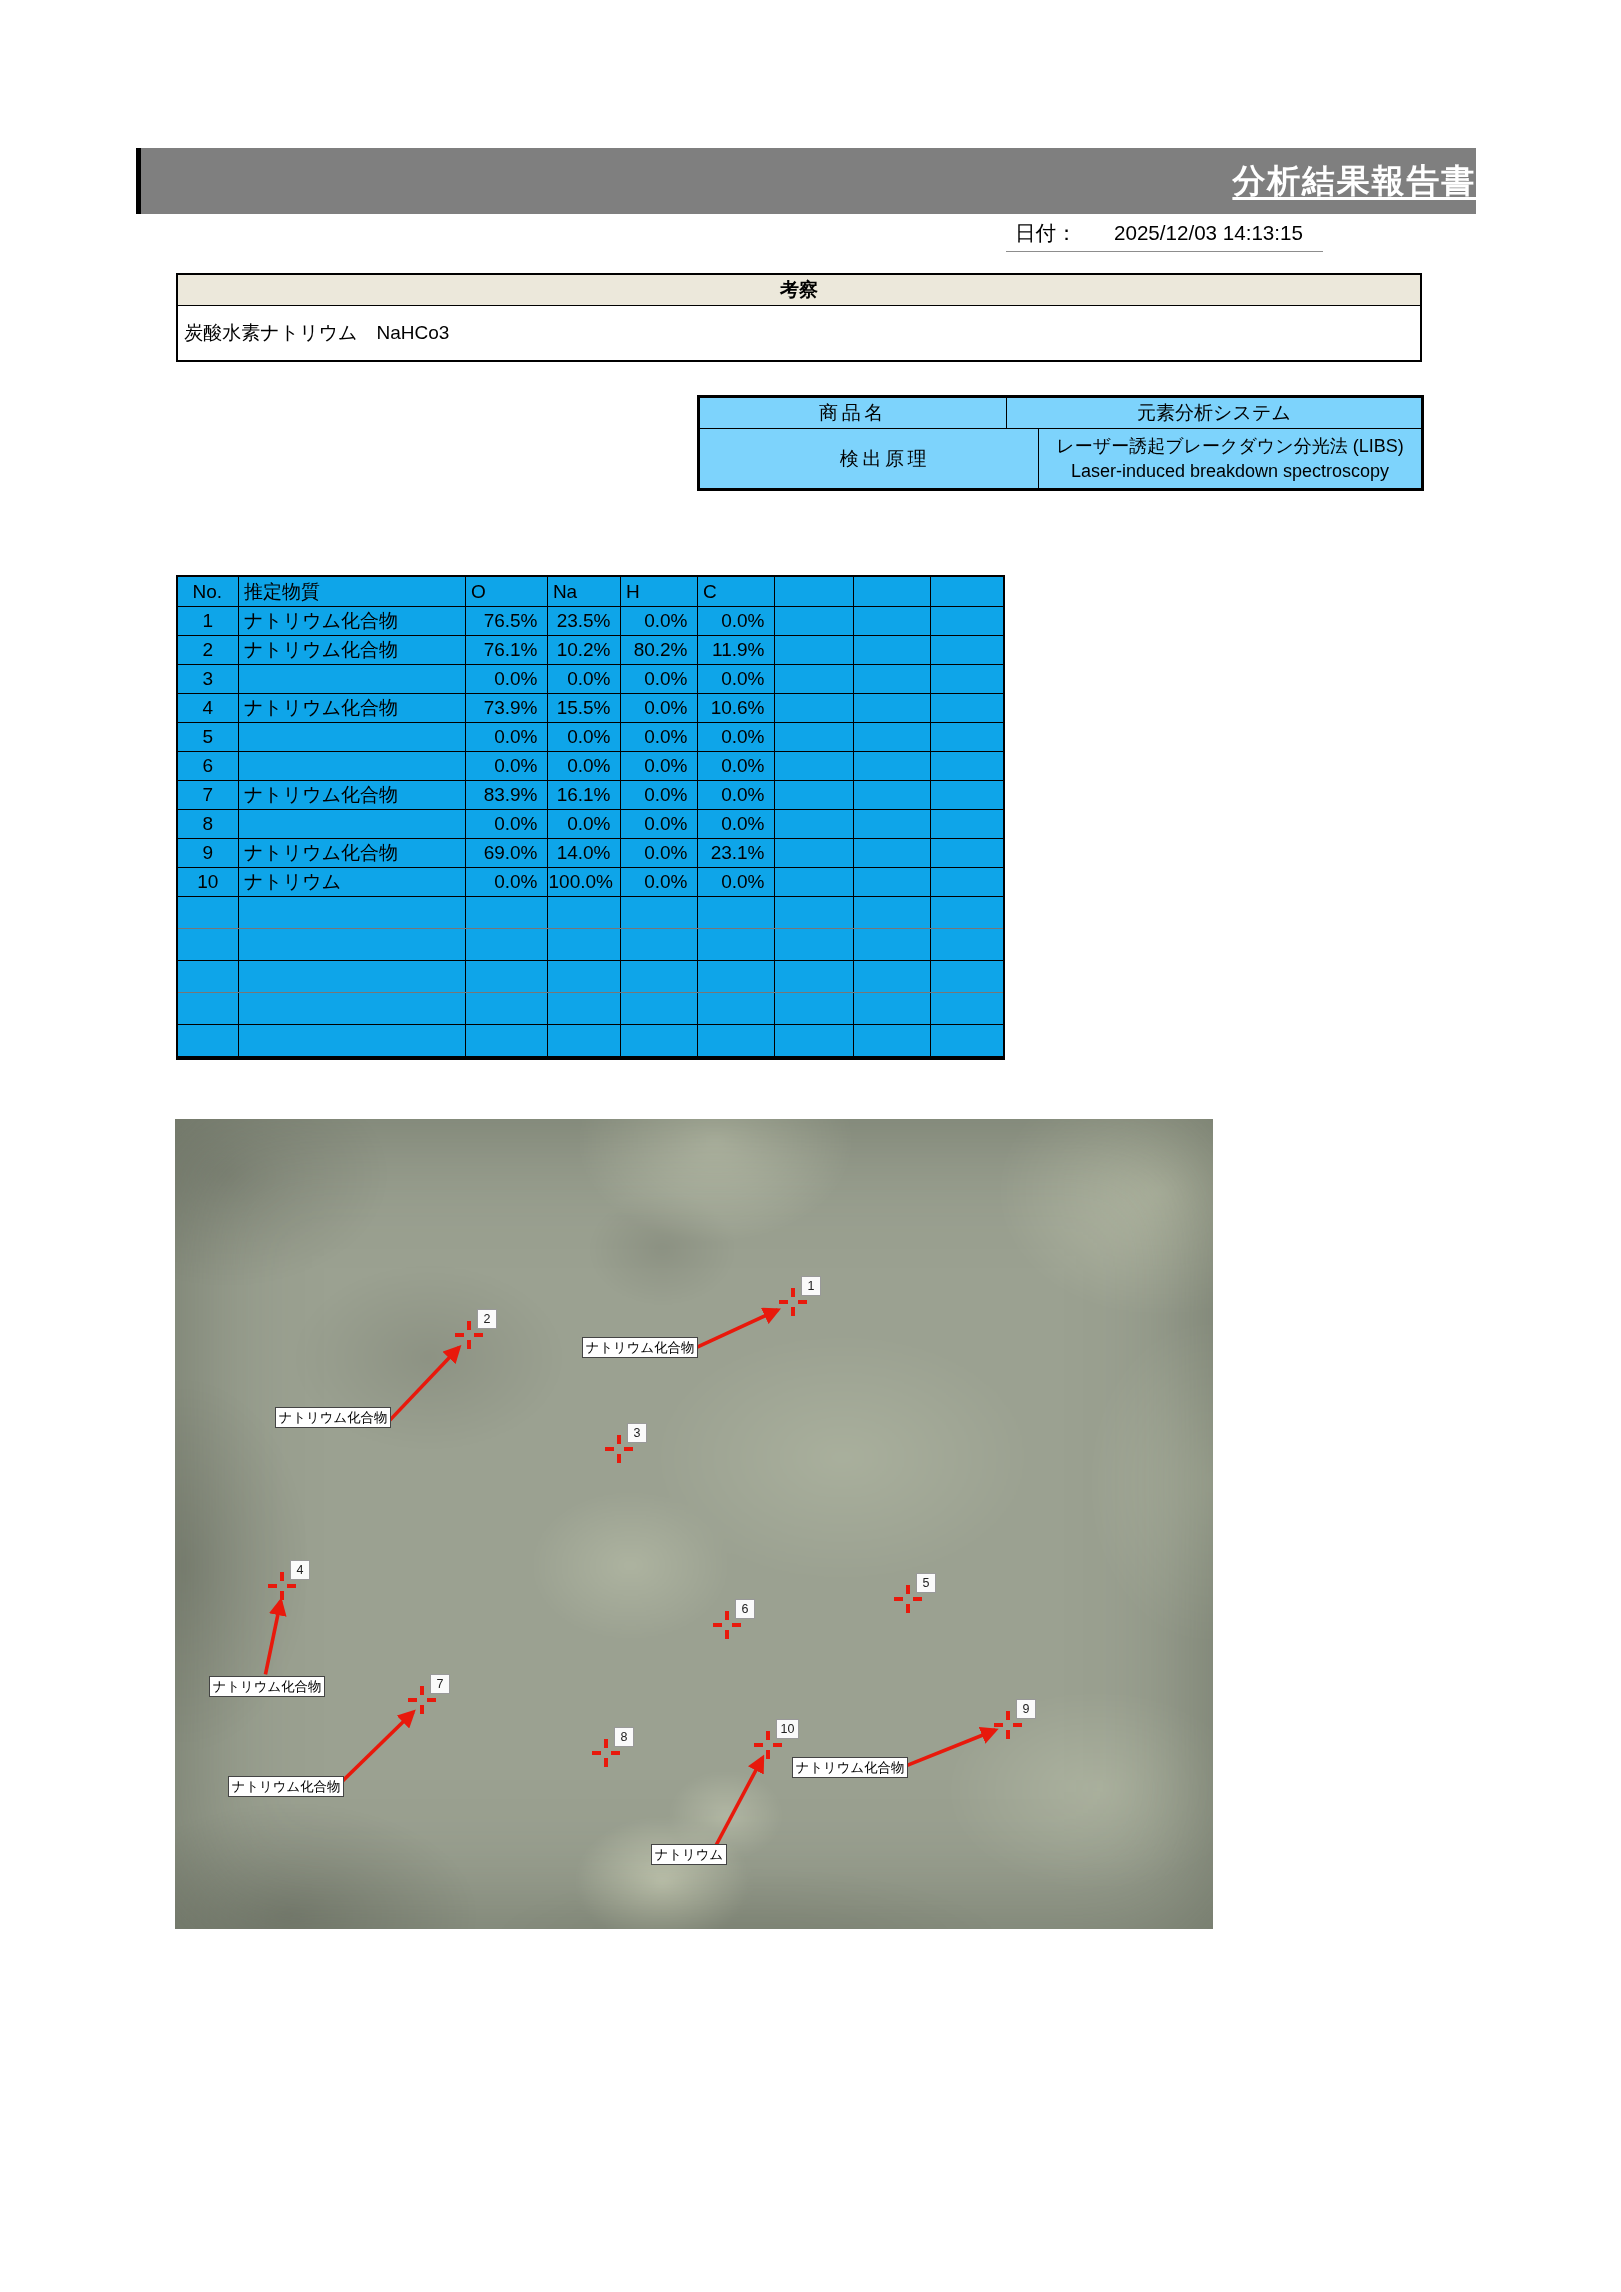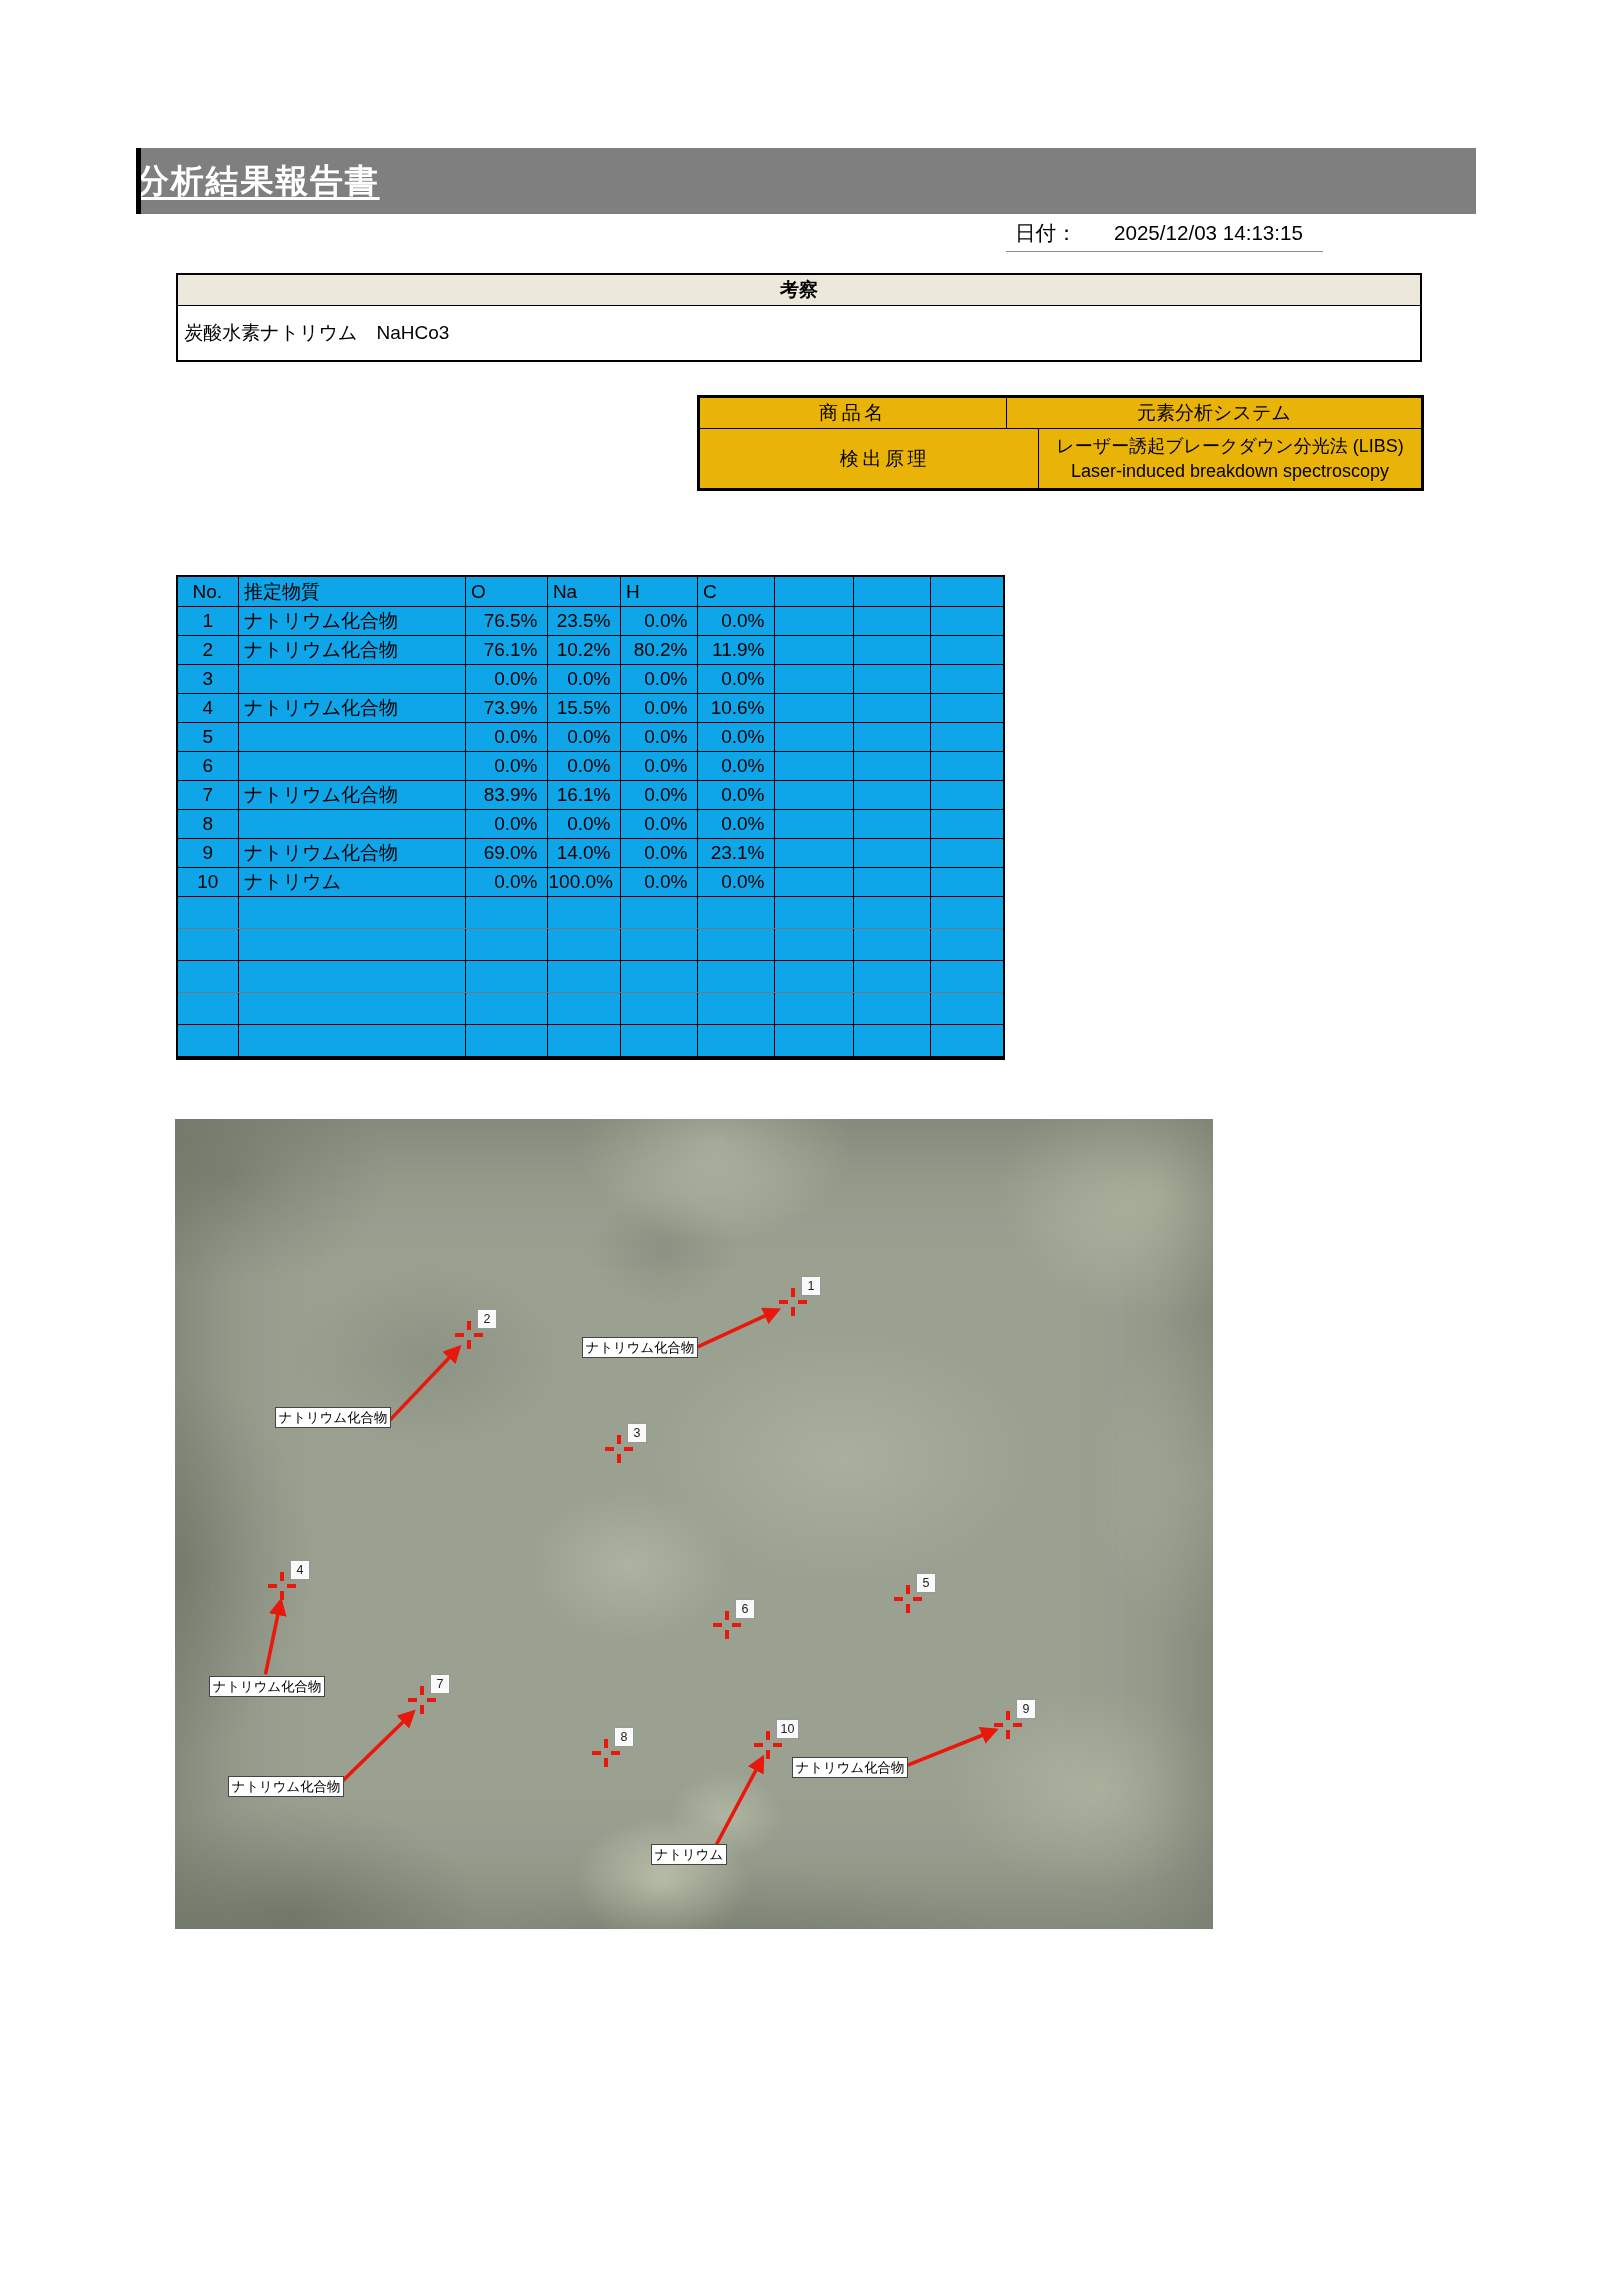--- a/index.html
+++ b/index.html
@@ -1,39 +1,39 @@
 <!DOCTYPE html>
 <html style="font-size:14.3px"><head>
 <meta charset="utf-8">
 <style>
   html,body{margin:0;padding:0;background:#fff;}
   .page{position:relative;width:1622px;height:2293px;background:#ffffff;overflow:hidden;
         font-family:"Liberation Sans","DejaVu Sans",sans-serif;color:#000;}
 
   
   .title-bar{position:absolute;left:136px;top:148px;width:1340px;height:66px;background:#7f7f7f;
-             display:flex;align-items:center;justify-content:flex-start;}
+             display:flex;align-items:center;justify-content:flex-end;}
   .title-edge{position:absolute;left:0;top:0;width:4.5px;height:66px;background:#000;}
   .title-text{color:#fff;font-size:33px;font-weight:bold;letter-spacing:1.8px;
               text-decoration:underline;text-underline-offset:5.4px;}
 
   
   .date-row{position:absolute;left:1006px;top:215px;width:317px;height:36px;
             border-bottom:1.8px solid #8d8d8d;display:flex;align-items:center;font-size:20.6px;}
   .date-label{width:99px;padding-left:9px;}
   .date-value{flex:1;}
 
   
   .kousatsu{position:absolute;left:176px;top:273px;width:1242px;border:2.7px solid #000;background:#fff;}
   .kousatsu-header{height:29.6px;background:#ece8db;border-bottom:1.8px solid #000;
                    display:flex;align-items:center;justify-content:center;font-size:19px;font-weight:bold;}
   .kousatsu-body{height:54px;display:flex;align-items:center;padding-left:6.3px;font-size:19px;}
 
   
-  .product{position:absolute;left:697px;top:395px;width:721px;border:3.6px solid #000;font-size:19px;background:#eab308;}
+  .product{position:absolute;left:697px;top:395px;width:721px;border:3.6px solid #000;font-size:19px;background:#7dd3fc;}
   .p-row{display:grid;grid-template-columns:307px 1fr;}
   .p-row1{height:30px;border-bottom:1.8px solid #000;}
   .p-row2{height:29px;border-bottom:1.8px solid #9a9a9a;}
   .p-row3{height:59px;padding-left:32px;}
   .p-label{border-right:1.8px solid #000;display:flex;align-items:center;justify-content:center;letter-spacing:3.6px;}
   .p-value{display:flex;flex-direction:column;align-items:center;justify-content:center;text-align:center;}
   .p-value .l2{font-size:18px;}
   .p-row3 .p-value{font-size:18px;line-height:25px;align-items:center;}
 
   

